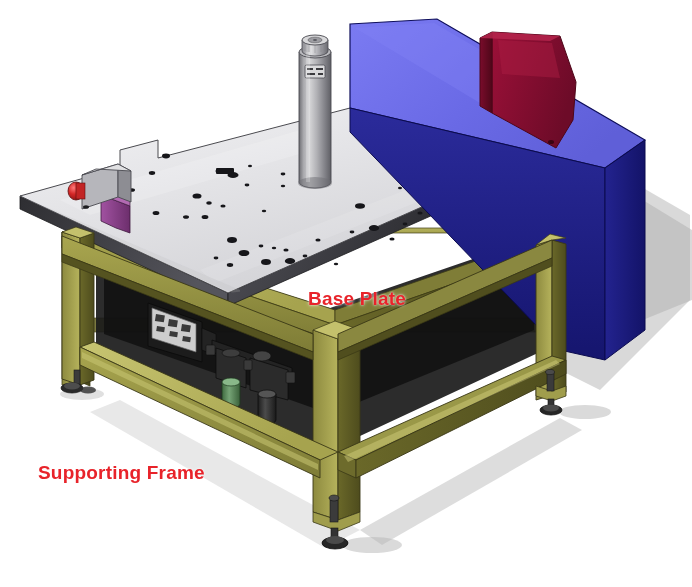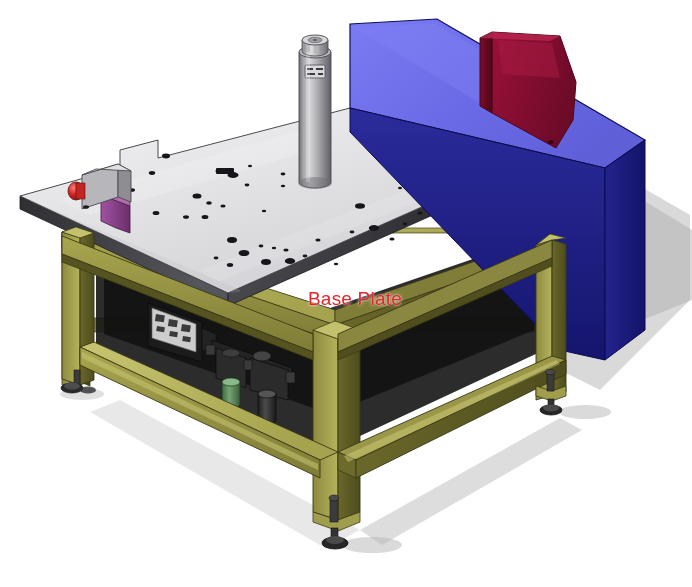--- a/index.html
+++ b/index.html
@@ -377,16 +377,17 @@
         <ellipse cx="551" cy="408" rx="8" ry="3.4" fill="#4a4a4a"></ellipse>
       </g>
 
       <g>
         <ellipse cx="88" cy="390" rx="8" ry="3.6" fill="#2d2d2d" opacity="0.8"></ellipse>
       </g>
     </g>
 
   </svg>
 
-  <div class="label" id="lbl-base-plate" style="color: rgb(232, 35, 42); left: 276px; top: 288px; font-size: 19px; font-weight: normal; padding-left: 32px;">Base Plate</div>
-
+  <div class="label" id="lbl-base-plate" style="color: rgb(232, 35, 42); left: 276px; top: 288px; font-size: 19px; font-weight: bold; padding-left: 32px;">Base Plate</div>
+
+  <div class="label" id="lbl-supporting-frame" style="color: rgb(232, 35, 42); left: 38px; top: 462px; font-size: 19px; font-weight: bold;">Supporting Frame</div>
 
 </div>
 
 </body></html>

